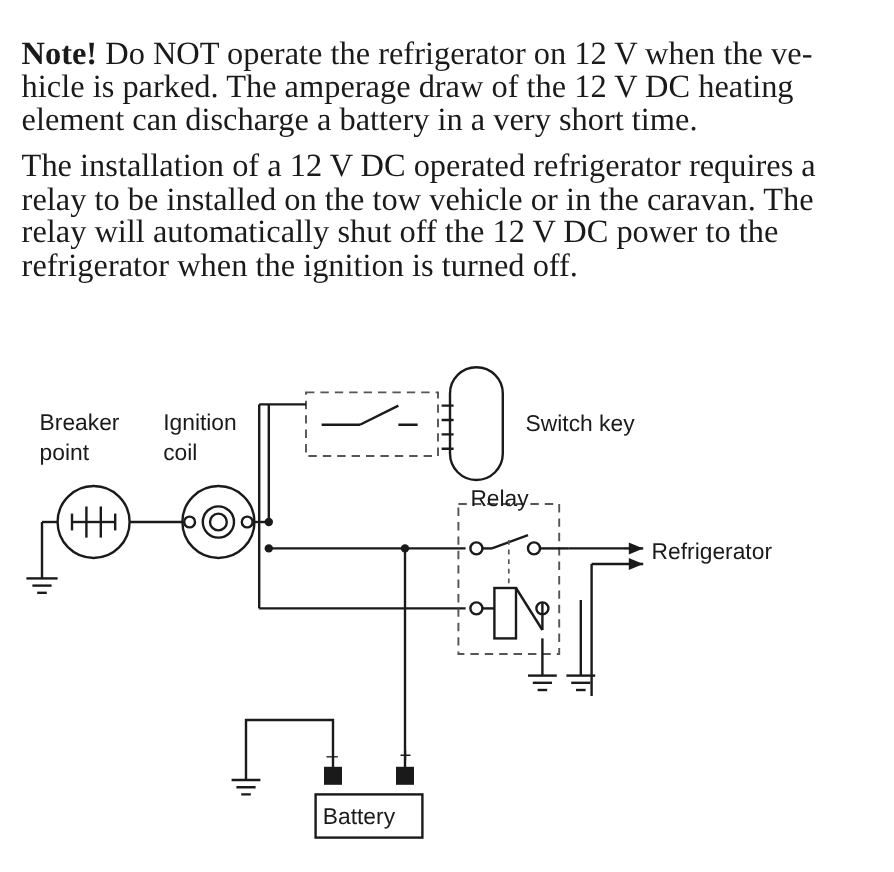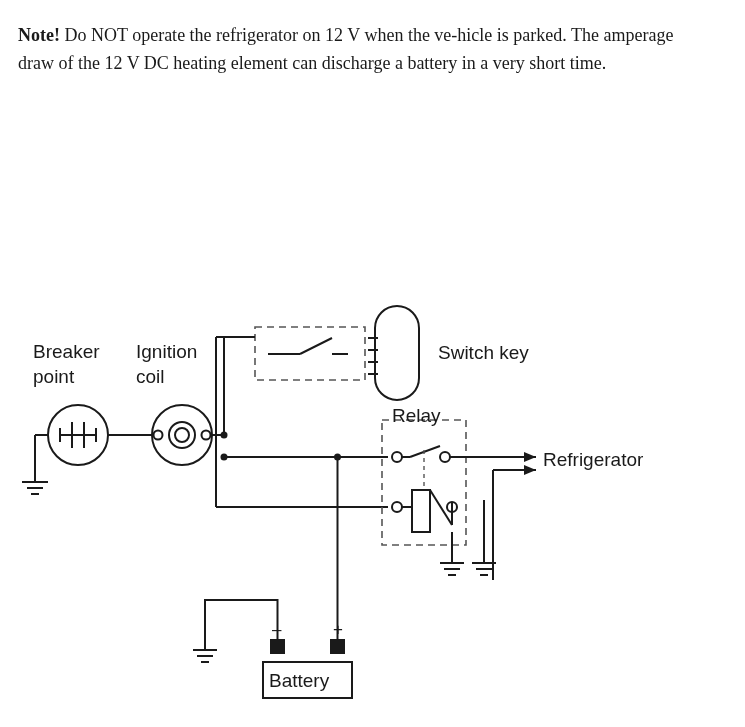--- a/index.html
+++ b/index.html
@@ -18,21 +18,21 @@
   .page {
     position: relative;
     width: 745px;
     height: 727px;
   }
   .text-block {
     position: absolute;
     left: 18px;
     width: 672px;
     font-family: "Liberation Serif", serif;
-    font-size: 18px;
+    font-size: 27px;
     line-height: 27.5px;
     color: #1a1a1a;
     text-align: left;
   }
   #note-paragraph {
     top: 4px;
   }
   #install-paragraph {
     top: 98px;
   }
@@ -63,20 +63,21 @@
 </style>
 </head>
 <body>
 
 <div class="page">
 
   <p class="text-block" id="note-paragraph">
     <span class="note-label">Note!</span><span> Do NOT operate the refrigerator on 12 V when the ve-hicle is parked. The amperage draw of the 12 V DC heating element can discharge a battery in a very short time.</span>
   </p>
 
+  <p class="text-block" id="install-paragraph">The installation of a 12 V DC operated refrigerator requires a relay to be installed on the tow vehicle or in the caravan. The relay will automatically shut off the 12 V DC power to the refrigerator when the ignition is turned off.</p>
 
   <div class="diagram">
     <svg width="745" height="477" viewBox="0 0 745 477" xmlns="http://www.w3.org/2000/svg">
       <g fill="none" stroke="#1a1a1a" stroke-width="2">
 
         <circle cx="78" cy="185" r="30"></circle>
 
         <path d="M 60 178 L 60 192"></path>
         <path d="M 72 172 L 72 198"></path>
         <path d="M 60 185 L 72 185"></path>

